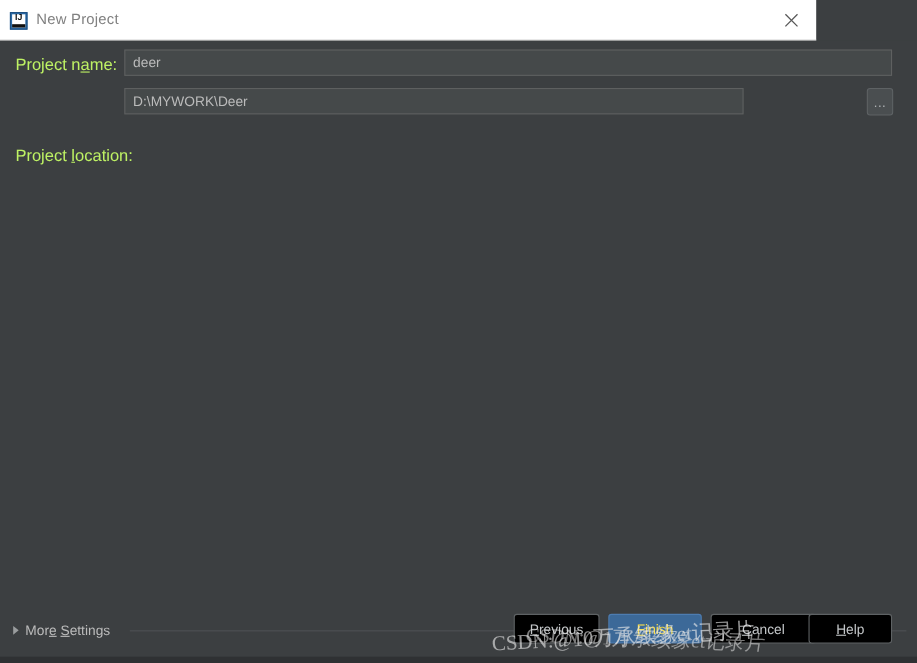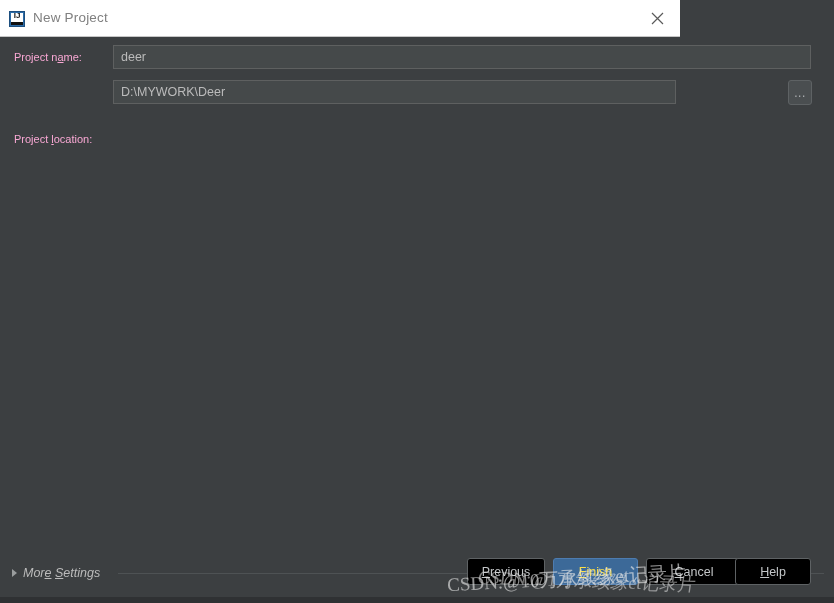--- a/index.html
+++ b/index.html
@@ -27,21 +27,21 @@
   .edge-mark {
     position: absolute;
     left: 0;
     width: 4px;
   }
 
   
   .titlebar {
     position: absolute;
     left: 0; top: 0;
-    width: 680px;
+    width: 742px;
     height: 37px;
     background: #ffffff;
     border-bottom: 1px solid #c6c6c6;
     box-sizing: border-box;
   }
   .title-icon {
     position: absolute;
     left: 9px; top: 11px;
     width: 16px; height: 16px;
     background: #2d6ca8;
@@ -98,22 +98,22 @@
   .body-area {
     position: absolute;
     left: 0; top: 37px;
     width: 834px;
     height: 566px;
     background: #3c3f41;
   }
 
   .field-label {
     position: absolute;
-    font-size: 11px;
-    color: #f9a8d4;
+    font-size: 15px;
+    color: #bef264;
     white-space: nowrap;
   }
   .mn { text-decoration: underline; }
 
   .text-input {
     position: absolute;
     box-sizing: border-box;
     background: #45494a;
     border: 1px solid #5e6060;
     color: #bbbbbb;
@@ -156,21 +156,20 @@
     width: 0; height: 0;
     border-left: 5px solid #9a9d9e;
     border-top: 4px solid transparent;
     border-bottom: 4px solid transparent;
     margin-right: 6px;
   }
   .more-label {
     font-size: 12.5px;
     color: #bbbbbb;
     white-space: nowrap;
-    font-style: italic;
   }
   .more-rule {
     position: absolute;
     left: 118px; top: 536px;
     width: 706px;
     height: 1px;
     background: #4e5254;
   }
 
   

